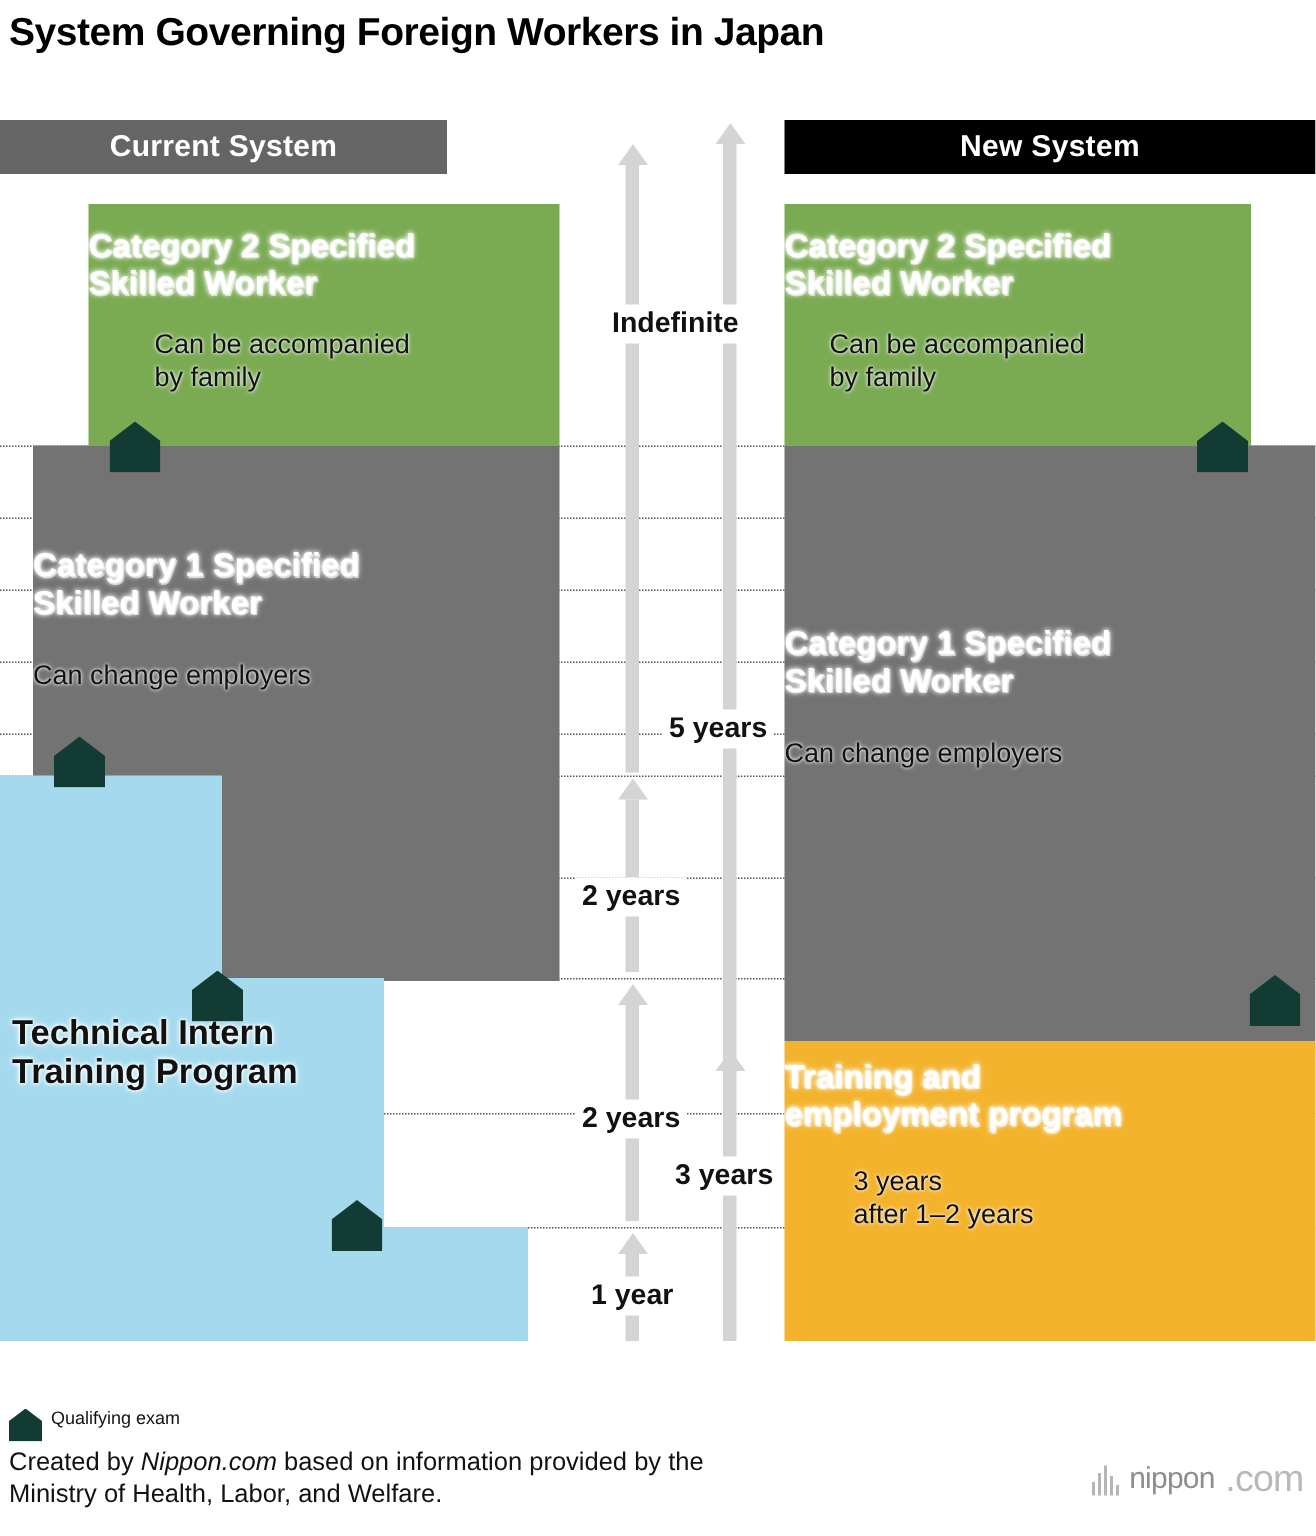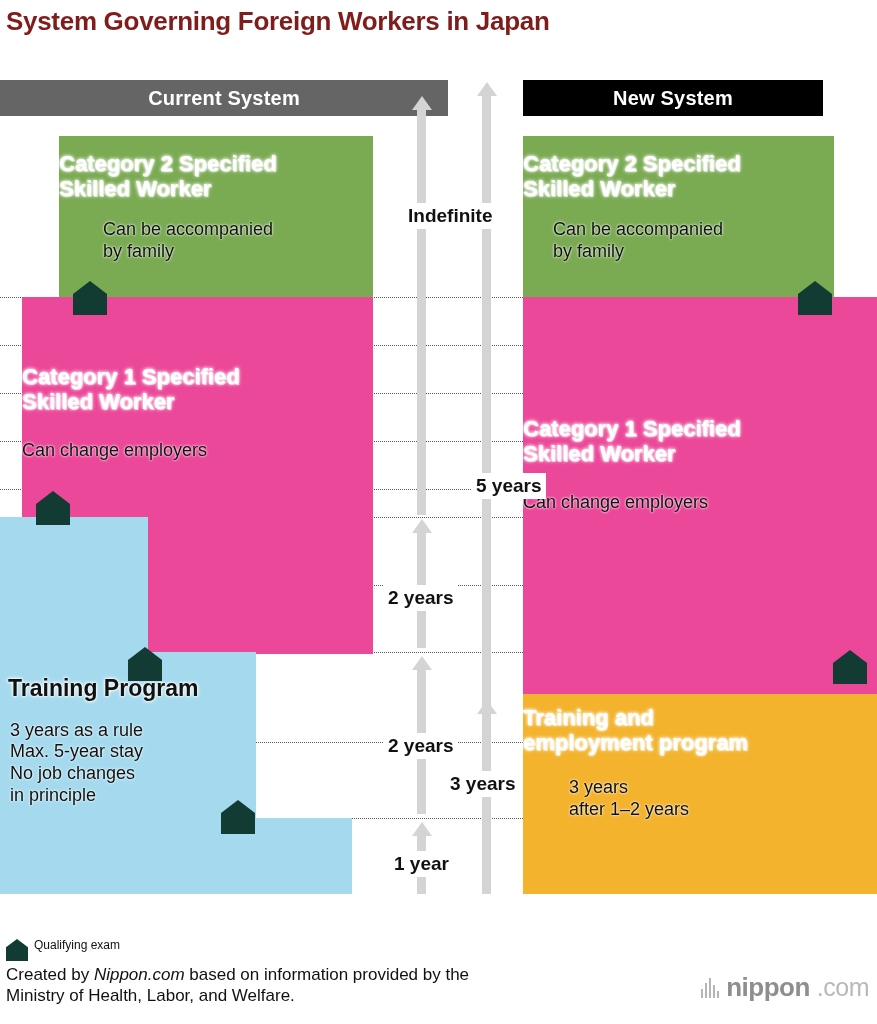--- a/index.html
+++ b/index.html
@@ -15,21 +15,21 @@
     overflow: hidden;
   }
 
   
   #title {
     position: absolute;
     left: 6px; top: 6px;
     font-size: 26px;
     font-weight: bold;
     letter-spacing: -0.3px;
-    color: #7f1d1d;
+    color: #000000;
   }
 
   
   #canvas {
     position: absolute;
     left: 0; top: 0;
     width: 877px; height: 1024px;
   }
 
   
@@ -38,42 +38,42 @@
     height: 36px;
     display: flex;
     align-items: center;
     justify-content: center;
     color: #fff;
     font-weight: bold;
     font-size: 20px;
     letter-spacing: 0.2px;
   }
   #header-current {
-    left: 0px; top: 80px; width: 448px;
+    left: 0px; top: 80px; width: 298px;
     background: #656565;
   }
   #header-new {
-    left: 523px; top: 80px; width: 300px;
+    left: 523px; top: 80px; width: 354px;
     background: #000000;
   }
 
   
   .gridline {
     position: absolute;
     left: 0; width: 877px;
     border-top: 1px dotted #555;
     height: 0;
   }
 
   
   .block {
     position: absolute;
   }
   .blk-green-dark { background: #7aab52; }
-  .blk-green-light { background: #ec4899; }
+  .blk-green-light { background: #737373; }
   .blk-blue { background: #a5daee; }
   .blk-orange { background: #f3b32c; }
 
   .blk-title {
     font-weight: bold;
     font-size: 22px;
     line-height: 1.12;
     color: #fff;
     text-shadow:
       -1.6px -1.6px 0 rgba(255,255,255,.0),
@@ -175,22 +175,22 @@
     align-items: flex-end;
     gap: 2px;
     height: 20px;
   }
   #logo .bars i {
     display: block;
     width: 2px;
     background: #b5b5b5;
   }
   #logo .word {
-    font-size: 26px;
-    font-weight: bold;
+    font-size: 20px;
+    font-weight: normal;
     color: #8e8e8e;
     letter-spacing: -0.5px;
   }
   #logo .dotcom {
     font-size: 25px;
     color: #b9b9b9;
     letter-spacing: -0.5px;
   }
 </style>
 </head>
@@ -238,27 +238,22 @@
       <div>Can change employers</div>
     </div>
   </div>
 
   <div class="block blk-blue" style="left:0px; top:517px; width:148px; height:377px;"></div>
   <div class="block blk-blue" style="left:0px; top:652px; width:256px; height:242px;"></div>
   <div class="block blk-blue" style="left:0px; top:818px; width:352px; height:76px;"></div>
 
   <div class="block" style="left:8px; top:676px; width:260px;">
     <div class="blk-title-dark ctr" style="font-size:23px;">
+      <div>Technical Intern</div>
       <div>Training Program</div>
-    </div>
-    <div class="blk-sub" style="margin-top:18px; margin-left:2px;">
-      <div>3 years as a rule</div>
-      <div>Max. 5-year stay</div>
-      <div>No job changes</div>
-      <div>in principle</div>
     </div>
   </div>
 
   <div class="pent" style="left:73px; top:281px;"></div>
   <div class="pent" style="left:36px; top:491px;"></div>
   <div class="pent" style="left:128px; top:647px;"></div>
   <div class="pent" style="left:221px; top:800px;"></div>
 
   <div class="block blk-green-dark" style="left:523px; top:136px; width:311px; height:161px;">
     <div class="blk-title ctr" style="margin-top:16px;">
@@ -307,21 +302,21 @@
   <div class="arrow-head" style="left:412px; top:822px;"></div>
   <div class="arrow-shaft" style="left:417px; top:836px; height:58px;"></div>
 
   <div class="arrow-head" style="left:477px; top:82px;"></div>
   <div class="arrow-shaft" style="left:482px; top:96px; height:615px;"></div>
 
   <div class="arrow-head" style="left:477px; top:700px;"></div>
   <div class="arrow-shaft" style="left:482px; top:714px; height:180px;"></div>
 
   <div class="scale-label" style="left:404px; top:203px; background:#fff; padding:2px 4px;">Indefinite</div>
-  <div class="scale-label" style="left:472px; top:473px; background:#fff; padding:2px 4px;">5 years</div>
+  <div class="scale-label" style="left:442px; top:473px; background:#fff; padding:2px 4px;">5 years</div>
   <div class="scale-label" style="left:384px; top:585px; background:#fff; padding:2px 4px;">2 years</div>
   <div class="scale-label" style="left:384px; top:733px; background:#fff; padding:2px 4px;">2 years</div>
   <div class="scale-label" style="left:446px; top:771px; background:#fff; padding:2px 4px;">3 years</div>
   <div class="scale-label" style="left:390px; top:851px; background:#fff; padding:2px 4px;">1 year</div>
 
   <div id="footer">
     <div class="legend-row">
       <span class="legend-pent"></span>
       <span class="legend-text">Qualifying exam</span>
     </div>

